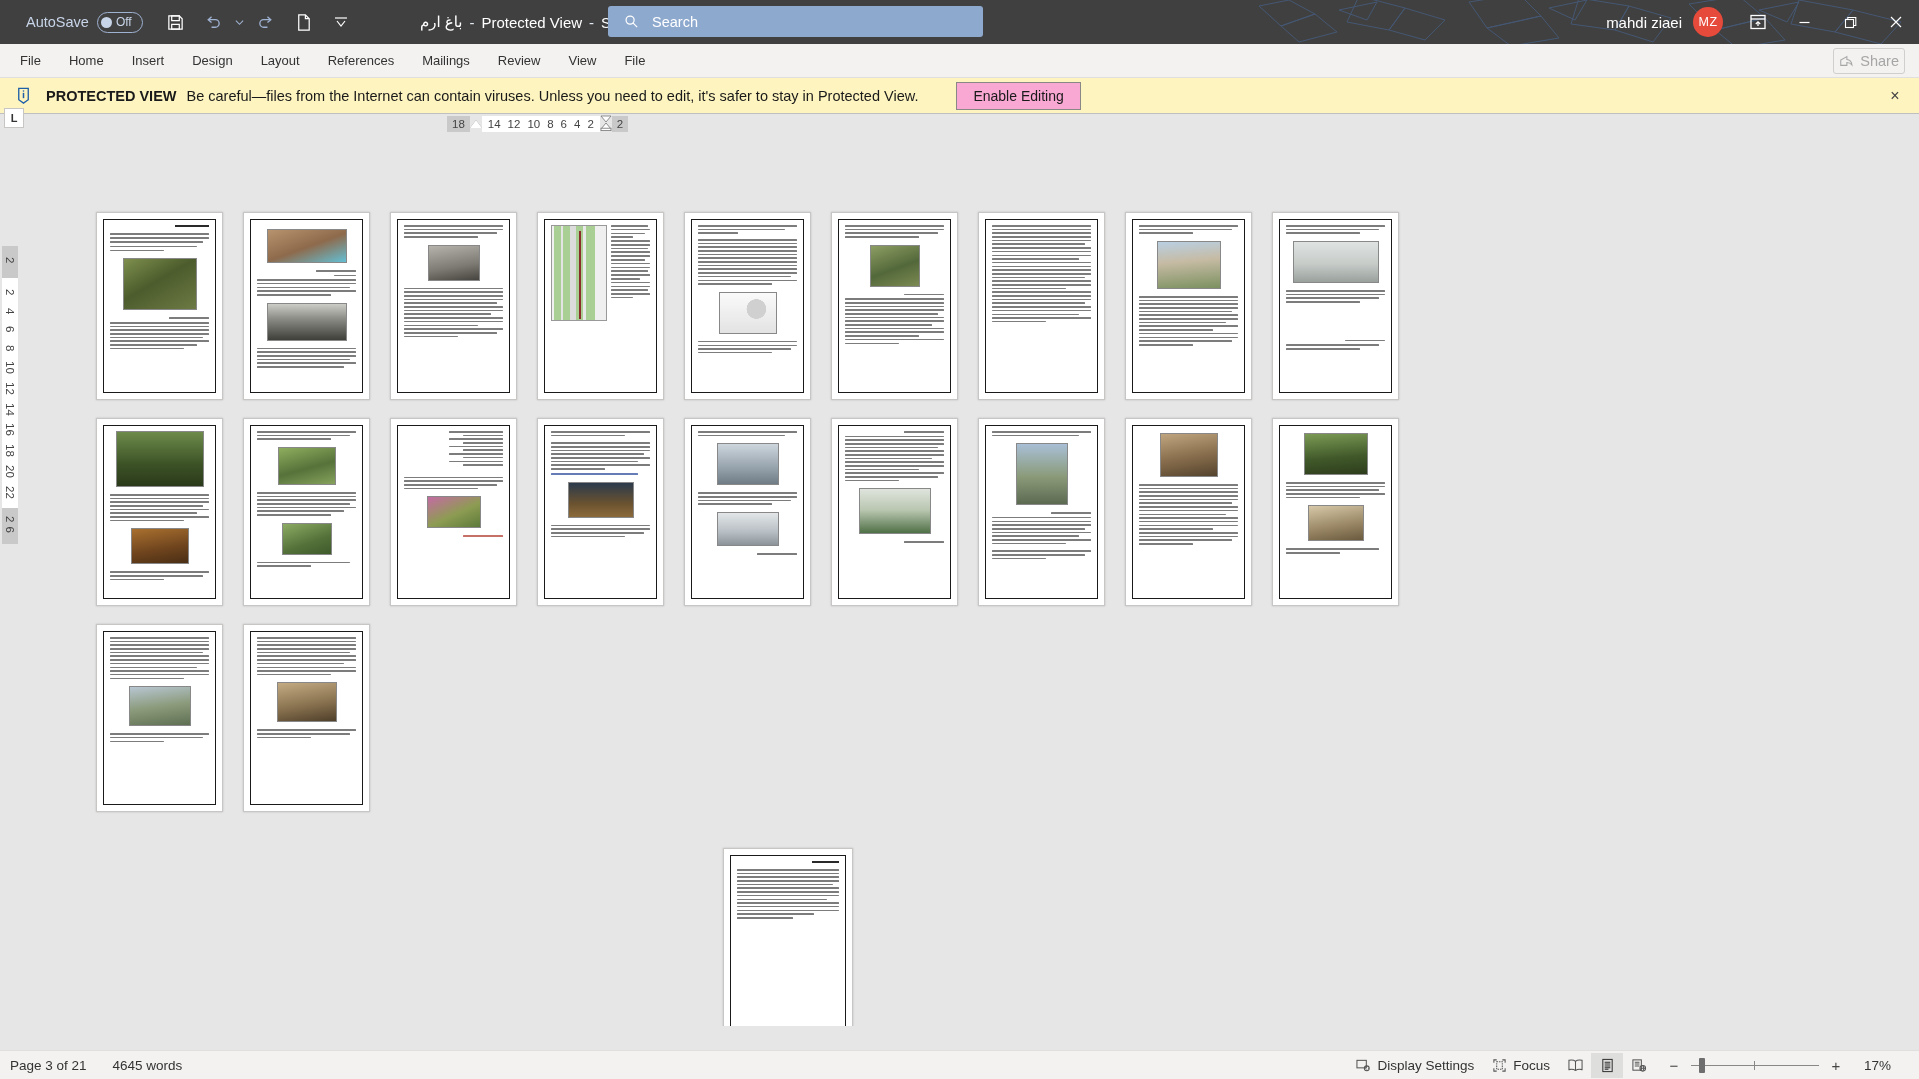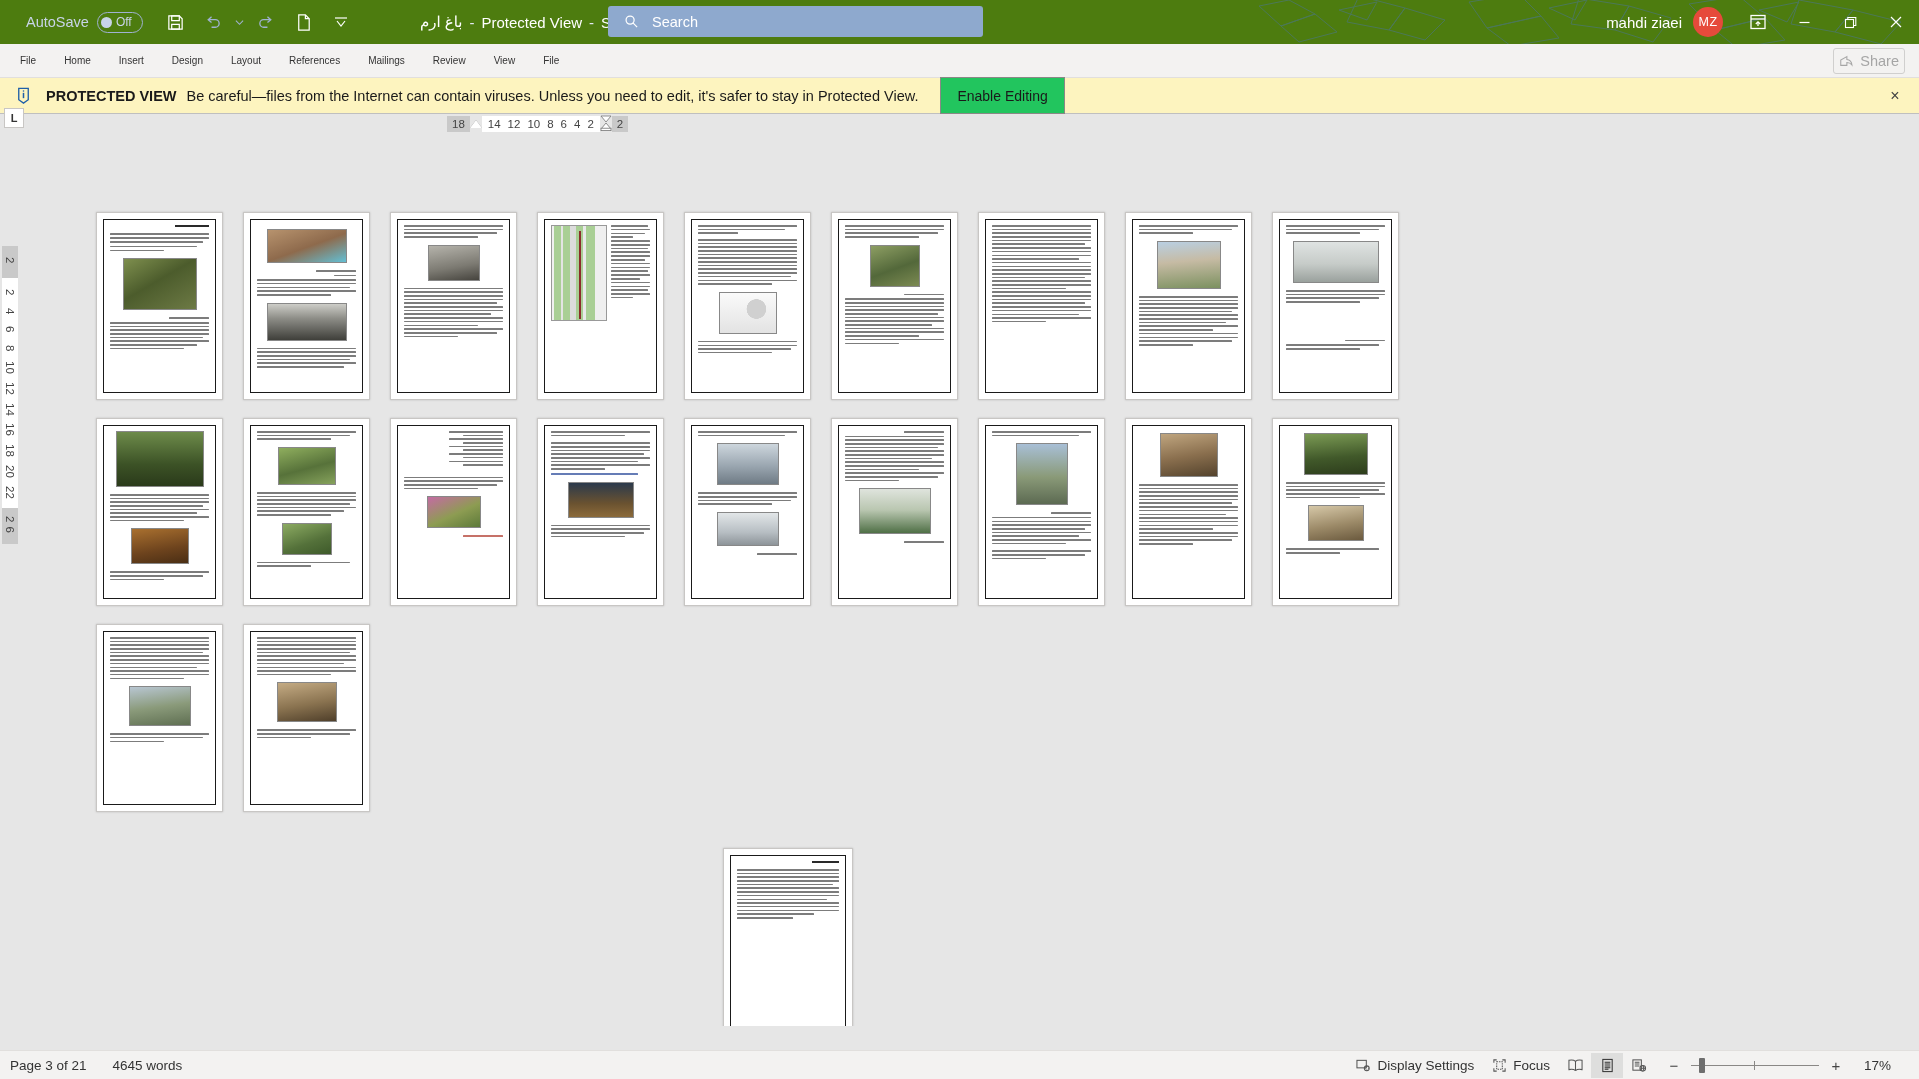--- a/index.html
+++ b/index.html
@@ -7,21 +7,21 @@
     width: 1919px; height: 1079px;
     overflow: hidden;
     font-family: "Liberation Sans", sans-serif;
     background: #e6e6e6;
   }
 
   
   .titlebar {
     position: relative;
     height: 44px;
-    background: #4d7c0f;
+    background: #404040;
     display: flex;
     color: #ffffff;
     font-size: 15px;
     overflow: hidden;
   }
   .tb-pattern {
     position: absolute; right: 0; top: 0; bottom: 0; width: 700px;
     pointer-events: none; opacity: .45;
   }
   .autosave {
@@ -72,42 +72,42 @@
 
   
   .ribbon {
     height: 34px; background: #f3f2f1;
     display: flex; align-items: center; position: relative;
     border-bottom: 1px solid #e1dfdd;
   }
   .tabs { display: flex; align-items: center; padding-left: 6px; }
   .tab {
     padding: 0 14px; height: 34px; line-height: 34px;
-    font-size: 10px; color: #333333; white-space: nowrap;
+    font-size: 13px; color: #333333; white-space: nowrap;
   }
   .share-btn {
     position: absolute; right: 14px; top: 4px;
     height: 26px; padding: 0 5px;
     border: 1px solid #d0cfce; border-radius: 3px;
     display: flex; align-items: center; gap: 7px;
     color: #a6a6a6; font-size: 14.5px; background: #f3f2f1;
   }
 
   
   .pvbar {
     height: 36px; background: #fdf4bf;
     border-bottom: 1px solid #bfbfbf;
     display: flex; align-items: center; position: relative;
     font-size: 14.5px; color: #1a1a1a;
   }
   .pv-icon { margin-left: 14px; margin-right: 13px; display: flex; }
   .pv-strong { font-weight: bold; margin-right: 10px; }
   .pv-enable {
-    margin-left: 22px; height: 37px; padding: 0 16px;
-    background: #22c55e; border: 1px solid #8a8886;
+    margin-left: 38px; height: 28px; padding: 0 16px;
+    background: #f9a8d4; border: 1px solid #8a8886;
     font-size: 14px; color: #1a1a1a;
     display: flex; align-items: center;
   }
   .pv-close {
     position: absolute; right: 14px; top: 8px;
     width: 20px; height: 20px; display: flex; align-items: center; justify-content: center;
     color: #444; font-size: 16px; line-height: 1;
   }
 
   

